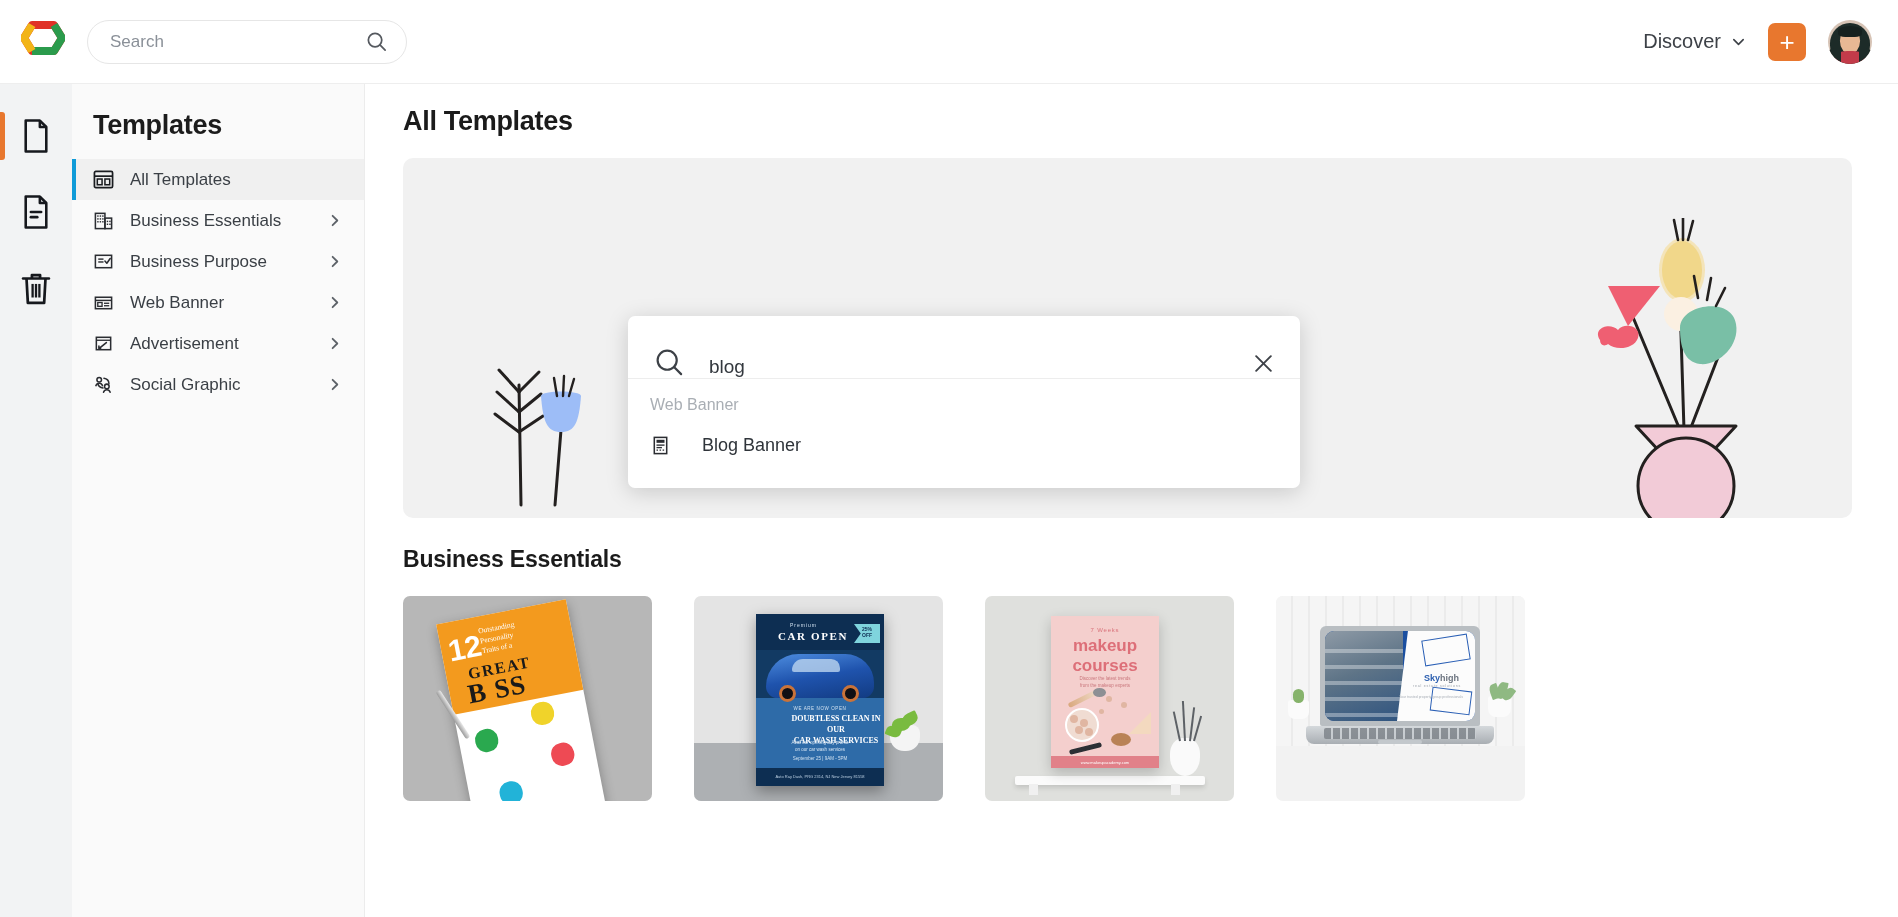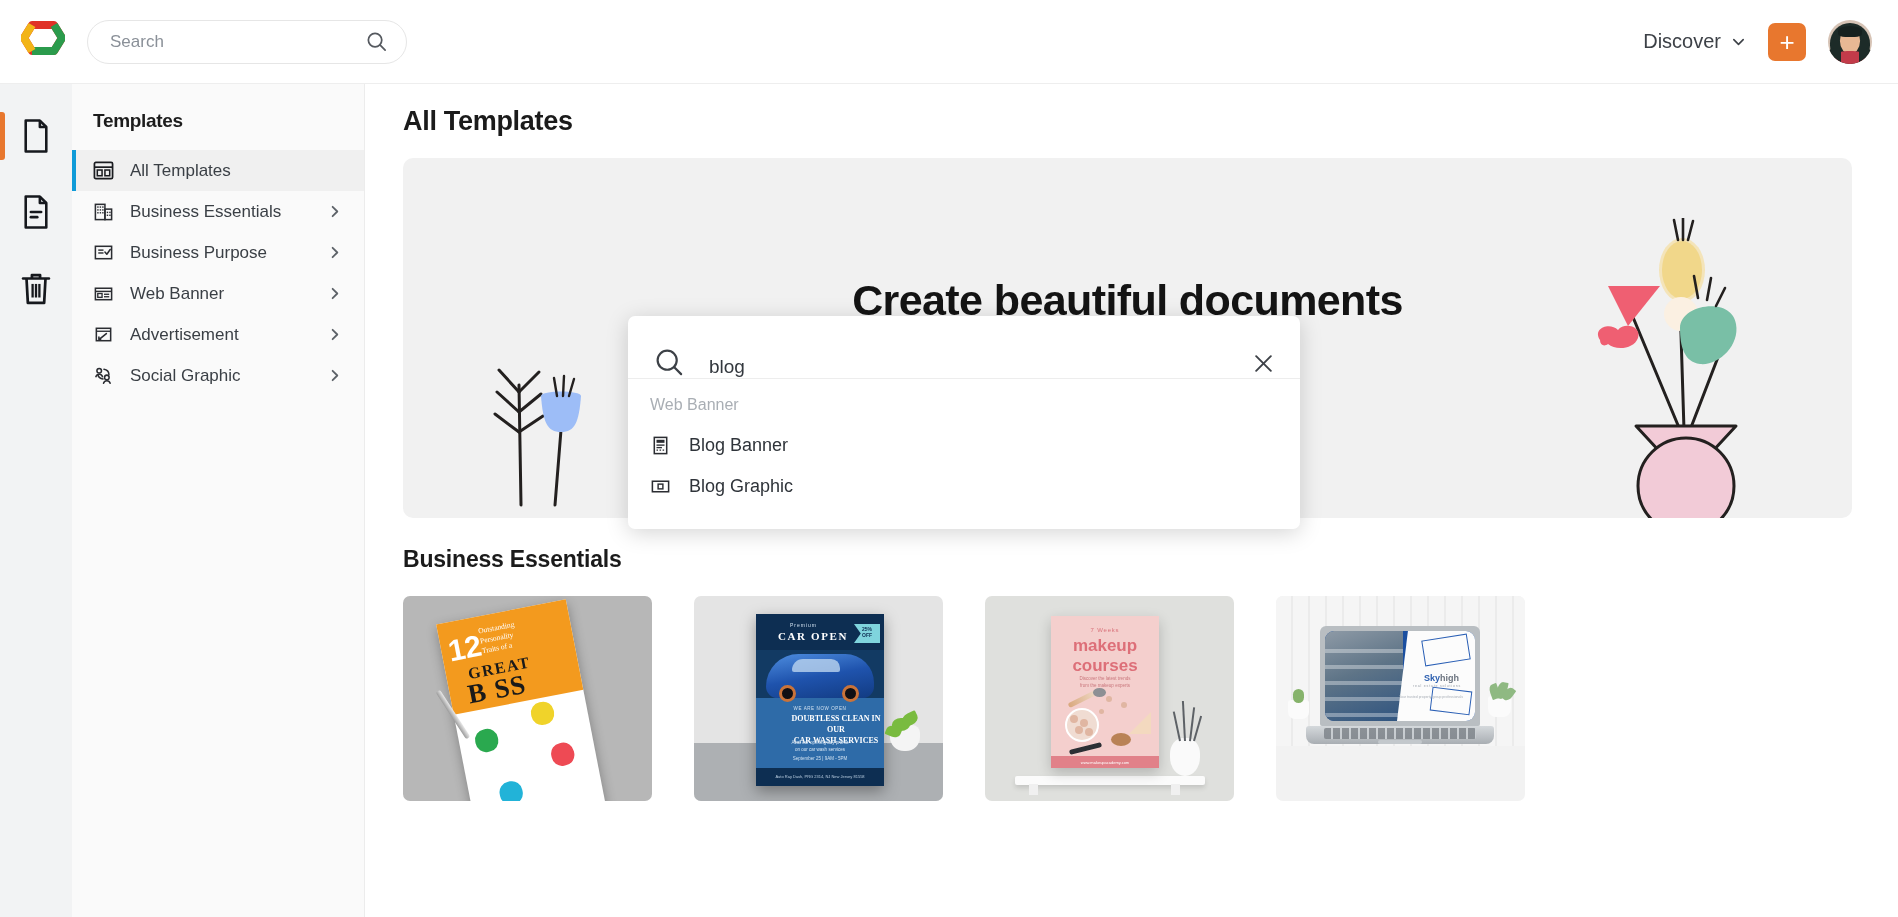--- a/index.html
+++ b/index.html
@@ -91,21 +91,21 @@
   }
 
   
   .sidebar {
     position: absolute; left: 72px; top: 84px;
     width: 293px; height: 833px;
     background: #fafafa;
     border-right: 1px solid #ececec;
   }
   .sidebar-title {
-    font-size: 19px; font-weight: bold; color: #1c1c1c;
+    font-size: 27px; font-weight: bold; color: #1c1c1c;
     padding: 26px 0 18px 21px; letter-spacing: -0.3px;
   }
   .nav-item {
     height: 41px; display: flex; align-items: center;
     padding-left: 21px; padding-right: 22px;
     position: relative; cursor: pointer;
     color: #3a3f45; font-size: 17px;
   }
   .nav-item.active { background: #f0f0f0; }
   .nav-item.active .abar {
@@ -166,21 +166,21 @@
   .so-group {
     font-size: 16px; color: #a9aeb4;
     padding: 0 0 11px 22px;
   }
   .so-item {
     height: 41px; display: flex; align-items: center;
     padding-left: 22px; cursor: pointer;
     font-size: 18px; color: #2f343a;
   }
   .so-item .si-ico { width: 26px; display: flex; flex: 0 0 26px; }
-  .so-item .si-lbl { margin-left: 13px; }
+  .so-item .si-lbl { margin-left: 26px; }
 
   
   .section-title {
     font-size: 23px; font-weight: bold; color: #1b1b1b;
     margin: 28px 0 0 38px; letter-spacing: -0.2px;
   }
   .thumb-row {
     display: flex; gap: 42px;
     margin: 23px 0 0 38px;
   }
@@ -555,21 +555,20 @@
       <path d="M110 110 C110 86 162 78 166 106 C170 128 148 148 130 146 C114 144 110 128 110 110 Z" fill="#79bfa6"></path>
       <g stroke="#23201f" stroke-width="2.6" stroke-linecap="round">
         <line x1="128" y1="80" x2="124" y2="58"></line>
           <line x1="137" y1="82" x2="141" y2="60"></line>
           <line x1="146" y1="88" x2="155" y2="70"></line>
       </g>
       <path d="M66 208 L166 208 L116 262 Z" fill="#f2cbd7" stroke="#23201f" stroke-width="3" stroke-linejoin="round"></path>
       <circle cx="116" cy="268" r="48" fill="#f2cbd7" stroke="#23201f" stroke-width="3"></circle>
     </svg>
 
-    <div class="hero-title">Create beautiful documents</div>
   </div>
 
   <div class="search-overlay">
     <div class="so-input-row">
       <svg width="31" height="31" viewBox="0 0 24 24" fill="none">
         <circle cx="10.2" cy="10.2" r="7.4" stroke="#3d4147" stroke-width="1.7"></circle>
         <line x1="15.5" y1="15.5" x2="21" y2="21" stroke="#3d4147" stroke-width="1.7" stroke-linecap="round"></line>
       </svg>
       <input type="text" placeholder="Search templates" value="blog" style="">
       <span class="so-close">
@@ -589,29 +588,20 @@
             <rect x="4.5" y="2.5" width="13" height="17" stroke="#2b2d32" stroke-width="1.6"></rect>
             <rect x="6.8" y="5" width="8.4" height="3.2" fill="#2b2d32"></rect>
             <line x1="6.8" y1="10.6" x2="15.2" y2="10.6" stroke="#2b2d32" stroke-width="1.4"></line>
             <line x1="6.8" y1="13.2" x2="12.5" y2="13.2" stroke="#2b2d32" stroke-width="1.4"></line>
             <line x1="6.8" y1="15.8" x2="15.2" y2="15.8" stroke="#2b2d32" stroke-width="1.4" stroke-dasharray="1.6 1.6"></line>
           </svg>
         </span>
         <span class="si-lbl">Blog Banner</span>
       </div>
 
-      <div class="so-item">
-        <span class="si-ico">
-          <svg width="21" height="21" viewBox="0 0 22 22" fill="none">
-            <rect x="2.5" y="5.5" width="17" height="11" stroke="#2b2d32" stroke-width="1.6"></rect>
-            <rect x="8.5" y="8.5" width="5" height="5" stroke="#2b2d32" stroke-width="1.5"></rect>
-          </svg>
-        </span>
-        <span class="si-lbl">Blog Graphic</span>
-      </div>
     </div>
   </div>
 
   <div class="section-title">Business Essentials</div>
 
   <div class="thumb-row">
 
     <div class="thumb t1">
       <div class="sheet">
         <div class="top">

